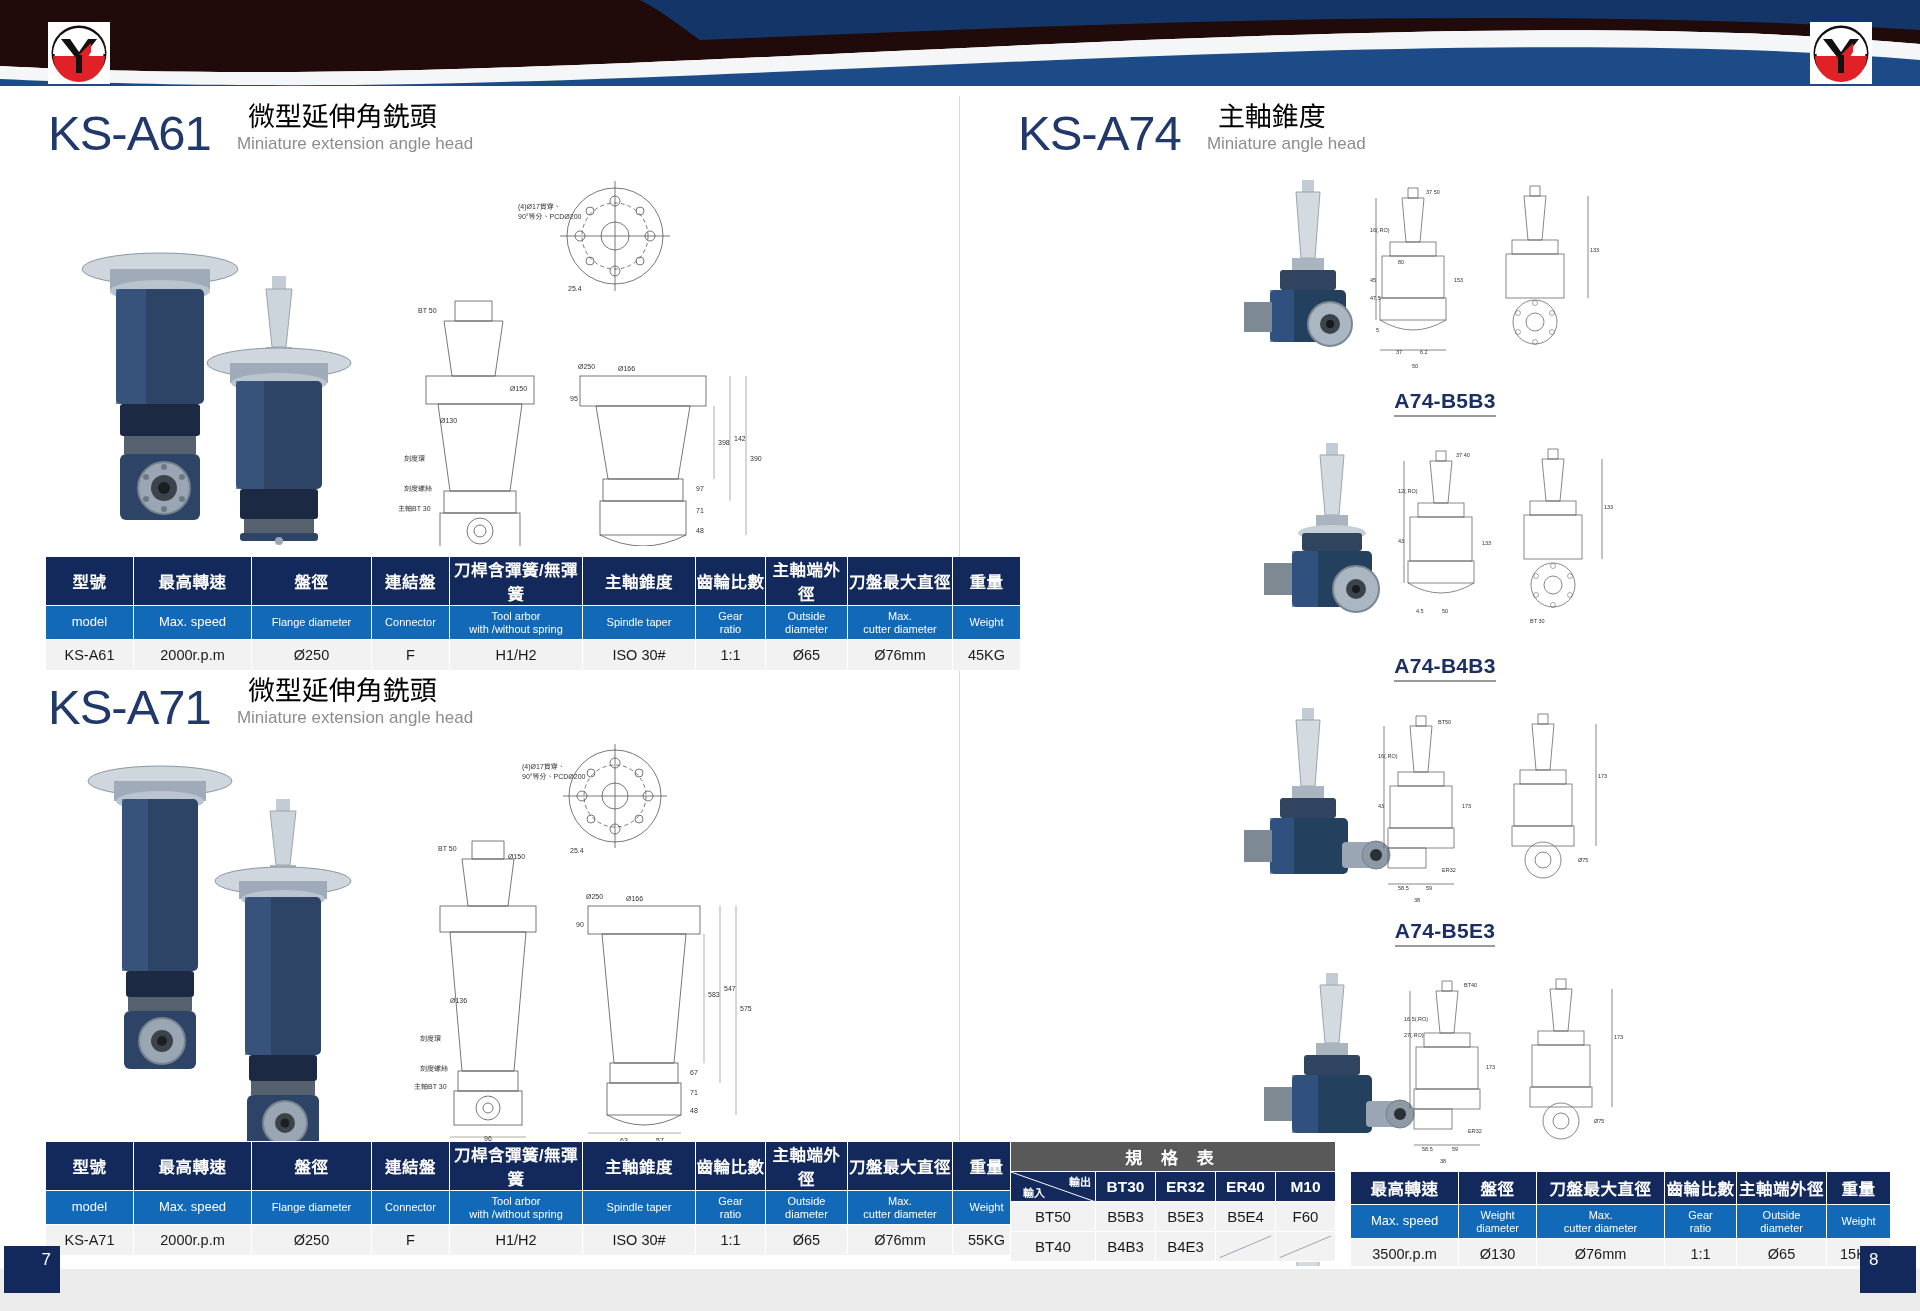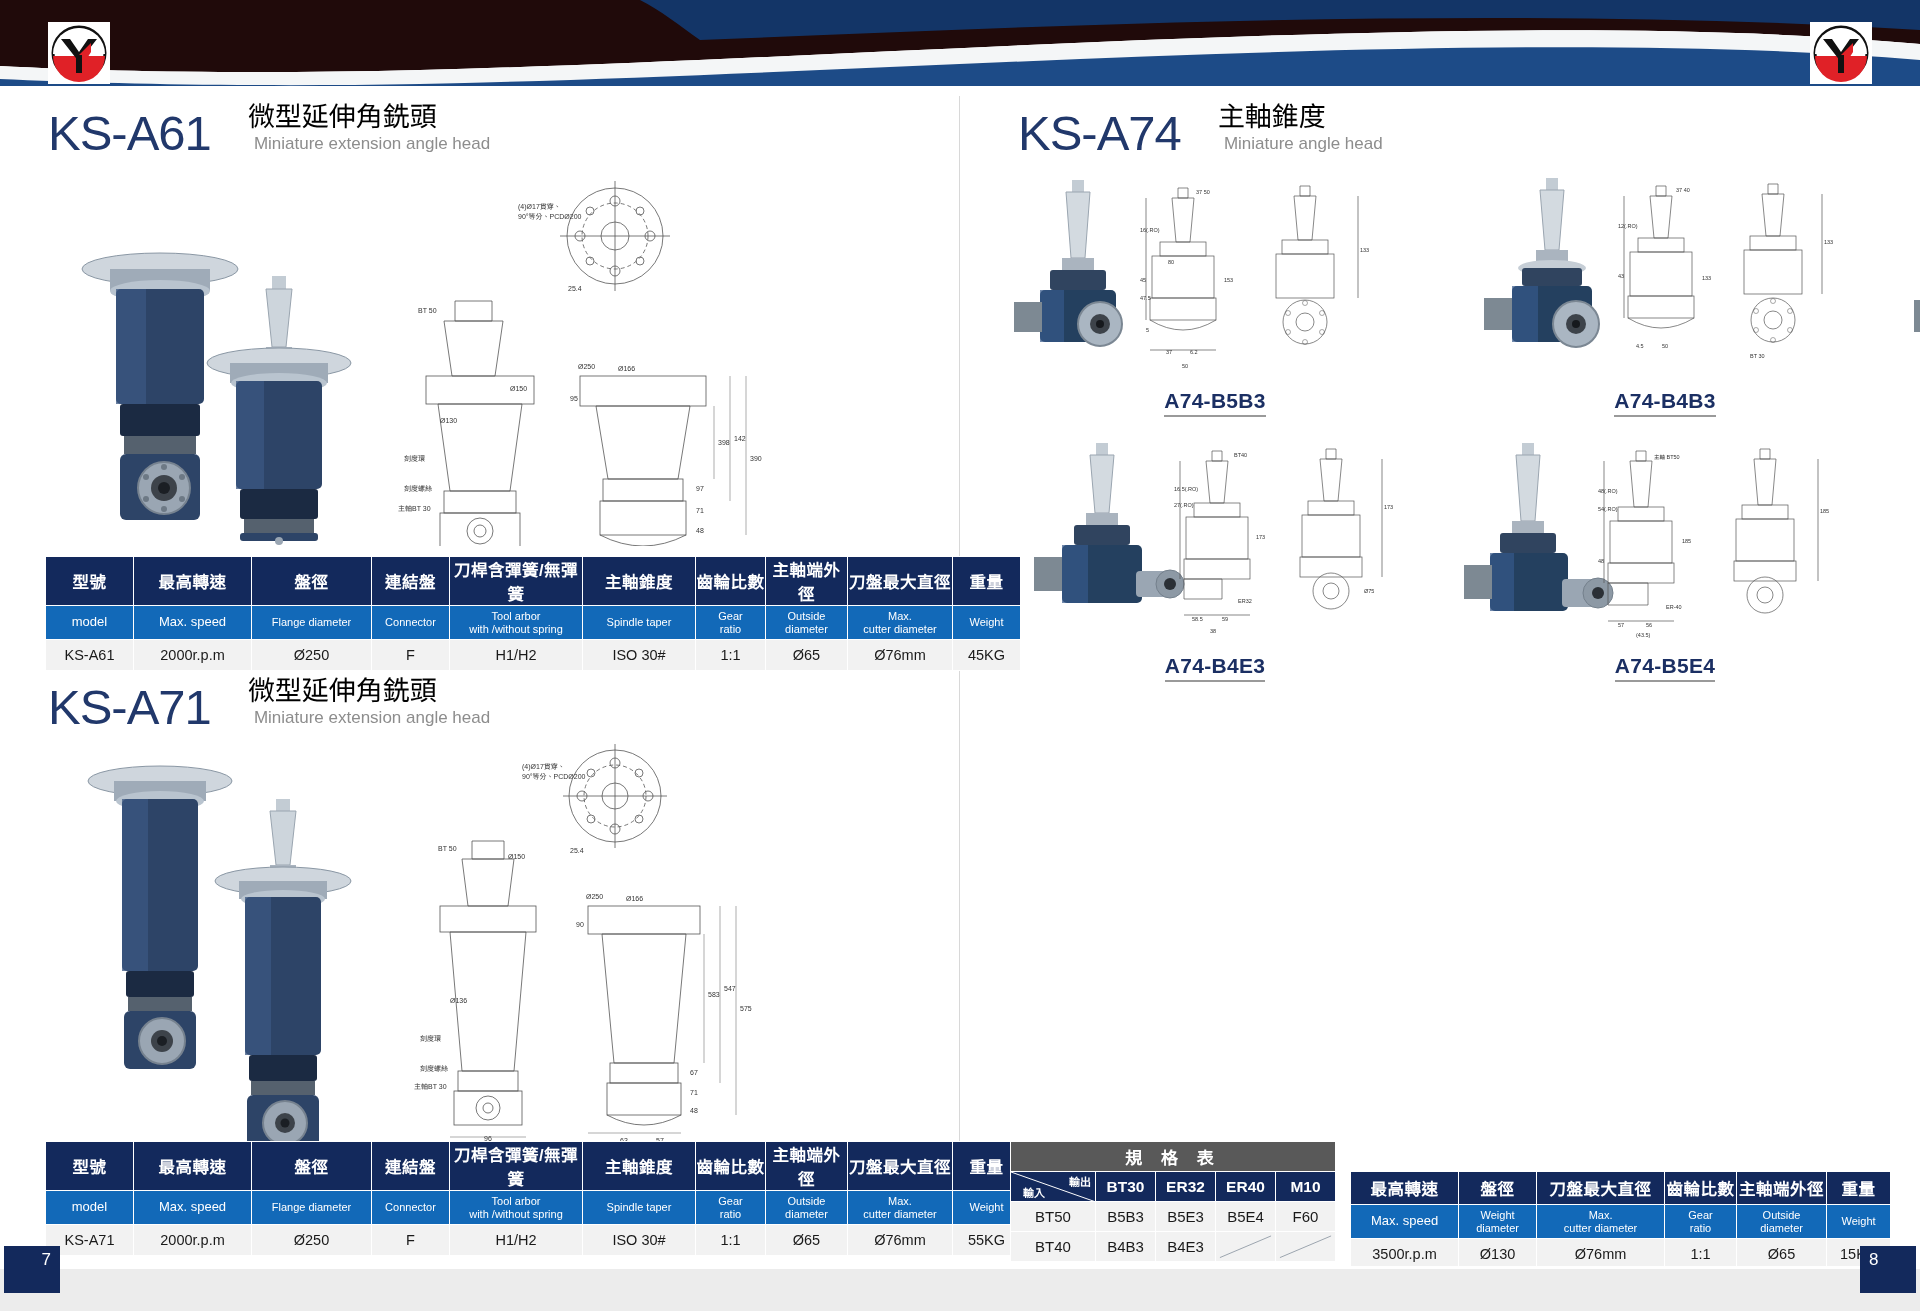--- a/index.html
+++ b/index.html
@@ -26,21 +26,21 @@
   .left-page  { position: absolute; left: 0;   top: 86px; width: 960px;  height: 1160px; }
   .right-page { position: absolute; left: 960px; top: 86px; width: 960px; height: 1160px; }
   .vdiv { position: absolute; left: 959px; top: 96px; width: 1px; height: 1140px; background: #d8d8d8; }
 
   
   .sect-title { display: flex; align-items: flex-end; gap: 26px; }
   .code {
     font-size: 49px; font-weight: 400; color: #21386b; letter-spacing: -1px; line-height: 1;
   }
   .title-cn { font-size: 27px; color: #000000; line-height: 1.15; font-weight: 400; margin-left: 11px; }
-  .title-en { font-size: 17px; color: #8d8d8d; line-height: 1.3; font-weight: 400; margin-left: 17px; }
+  .title-en { font-size: 17px; color: #8d8d8d; line-height: 1.3; font-weight: 400; }
   .titles-stack { padding-bottom: 3px; }
 
   
   .art { position: relative; }
   .art svg { display: block; }
 
   
   table.spec { border-collapse: collapse; table-layout: fixed; }
   table.spec th, table.spec td {
     border: 1px solid #ffffff; text-align: center; vertical-align: middle;
@@ -54,21 +54,21 @@
     height: 34px; line-height: 1.15;
   }
   .row-en th.small { font-size: 11px; }
   .row-data td {
     background: #f2f2f2; color: #1a1a1a; font-size: 14.5px; height: 31px;
     border: 1px solid #d6d6d6; font-weight: 400;
   }
 
   
   .variant-grid {
-    display: grid; grid-template-columns: 1fr 1fr 1fr; grid-template-rows: repeat(3, 1fr);
+    display: grid; grid-template-columns: 1fr; grid-template-rows: repeat(3, 1fr);
     column-gap: 12px; row-gap: 4px; gap: 20px;
   }
   .variant { position: relative; display: flex; flex-direction: column; align-items: center; }
   .variant-art { flex: 1; width: 100%; display: flex; align-items: center; justify-content: center; }
   .variant-label {
     font-size: 21px; font-weight: 700; color: #1b2f63; letter-spacing: .3px;
     padding-bottom: 2px; border-bottom: 2px solid #9a9a9a; margin-top: 2px;
   }
 
   

